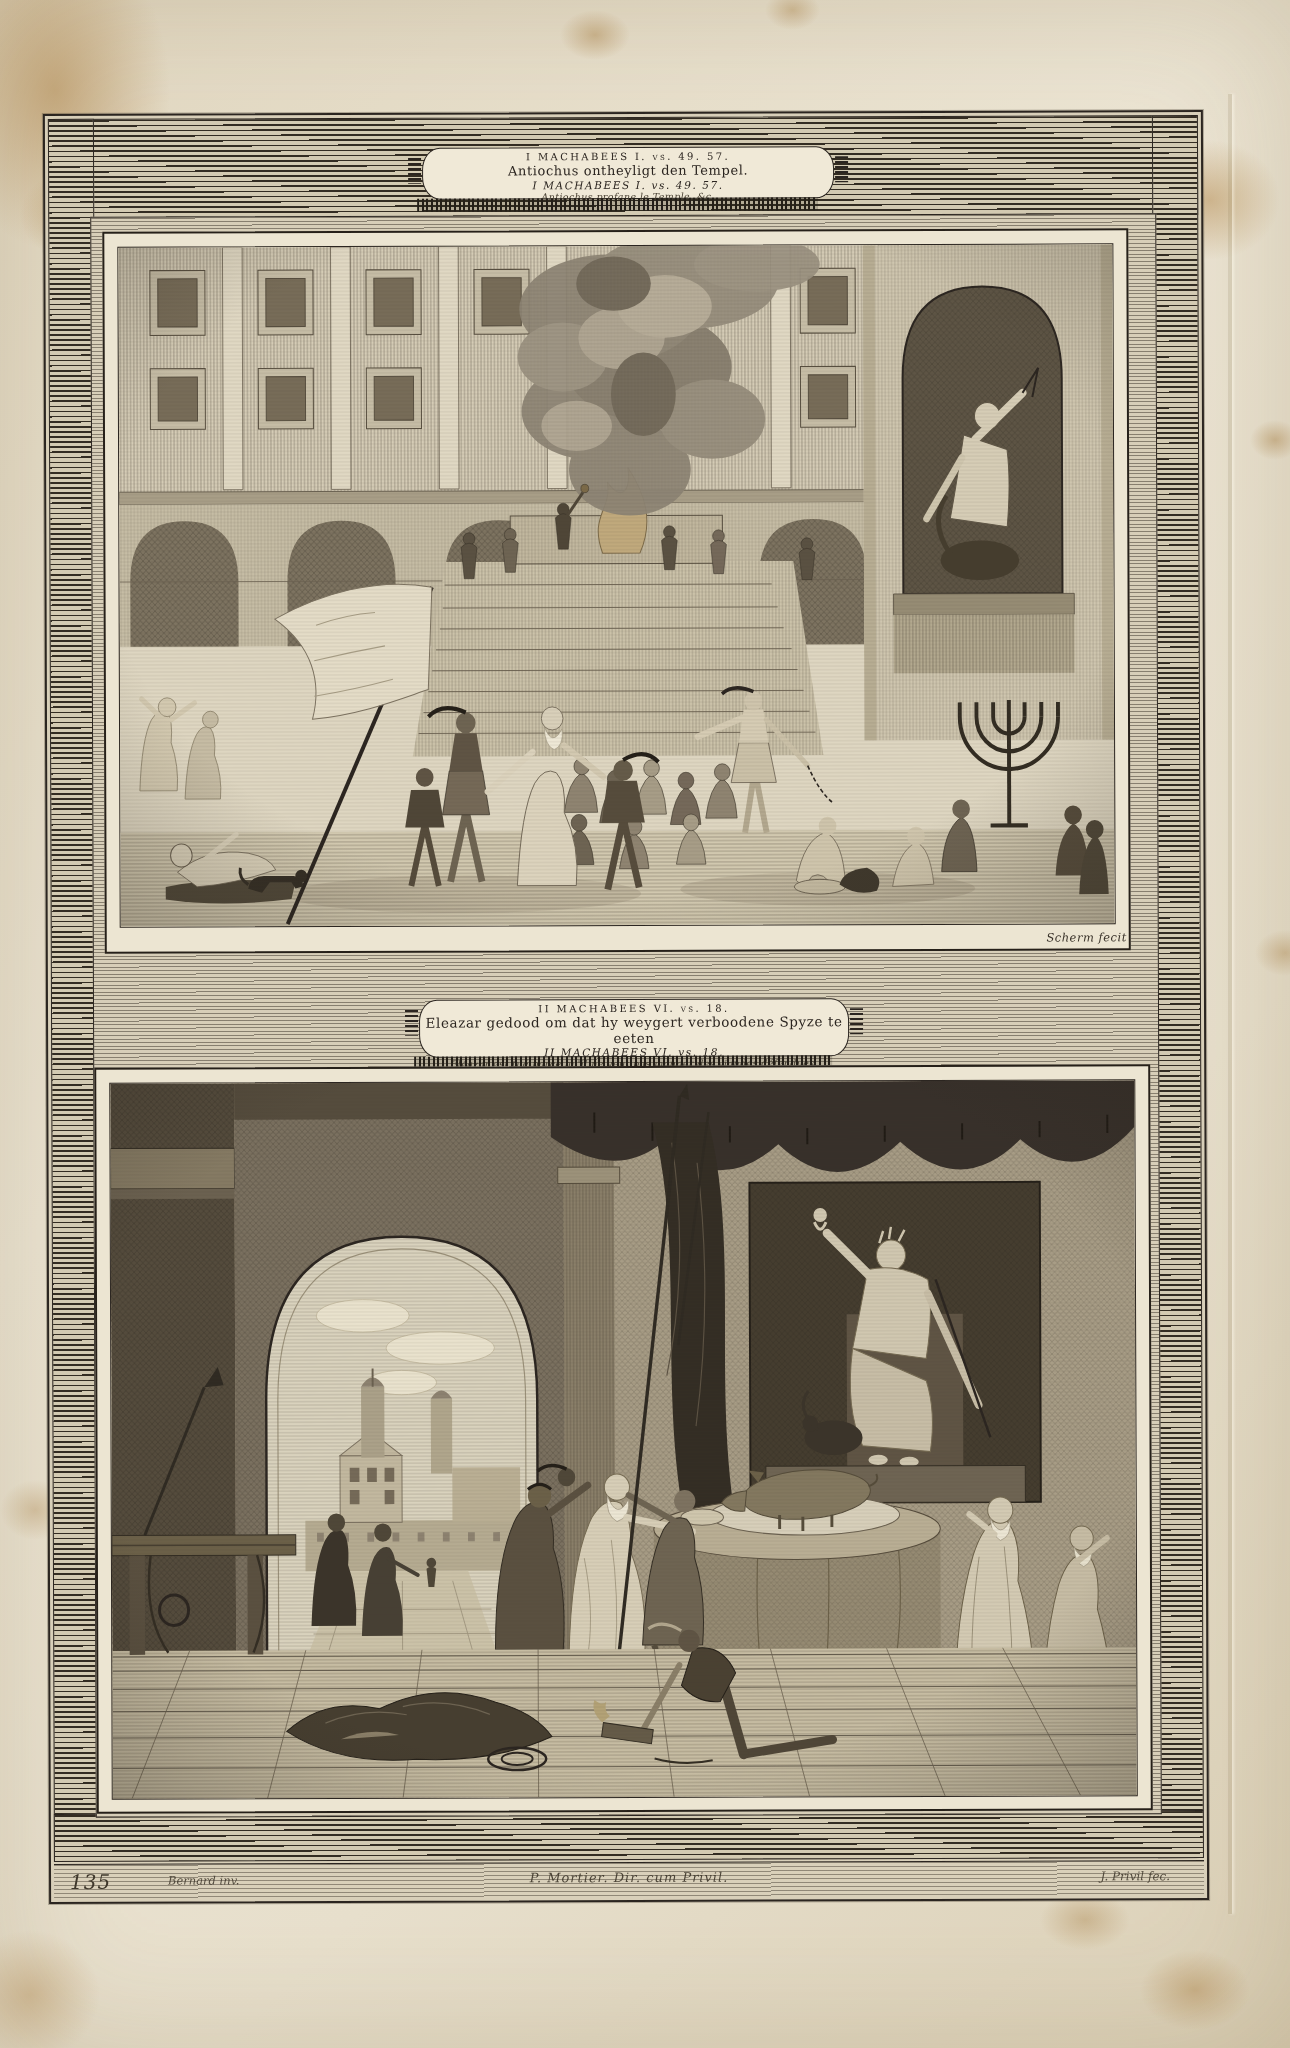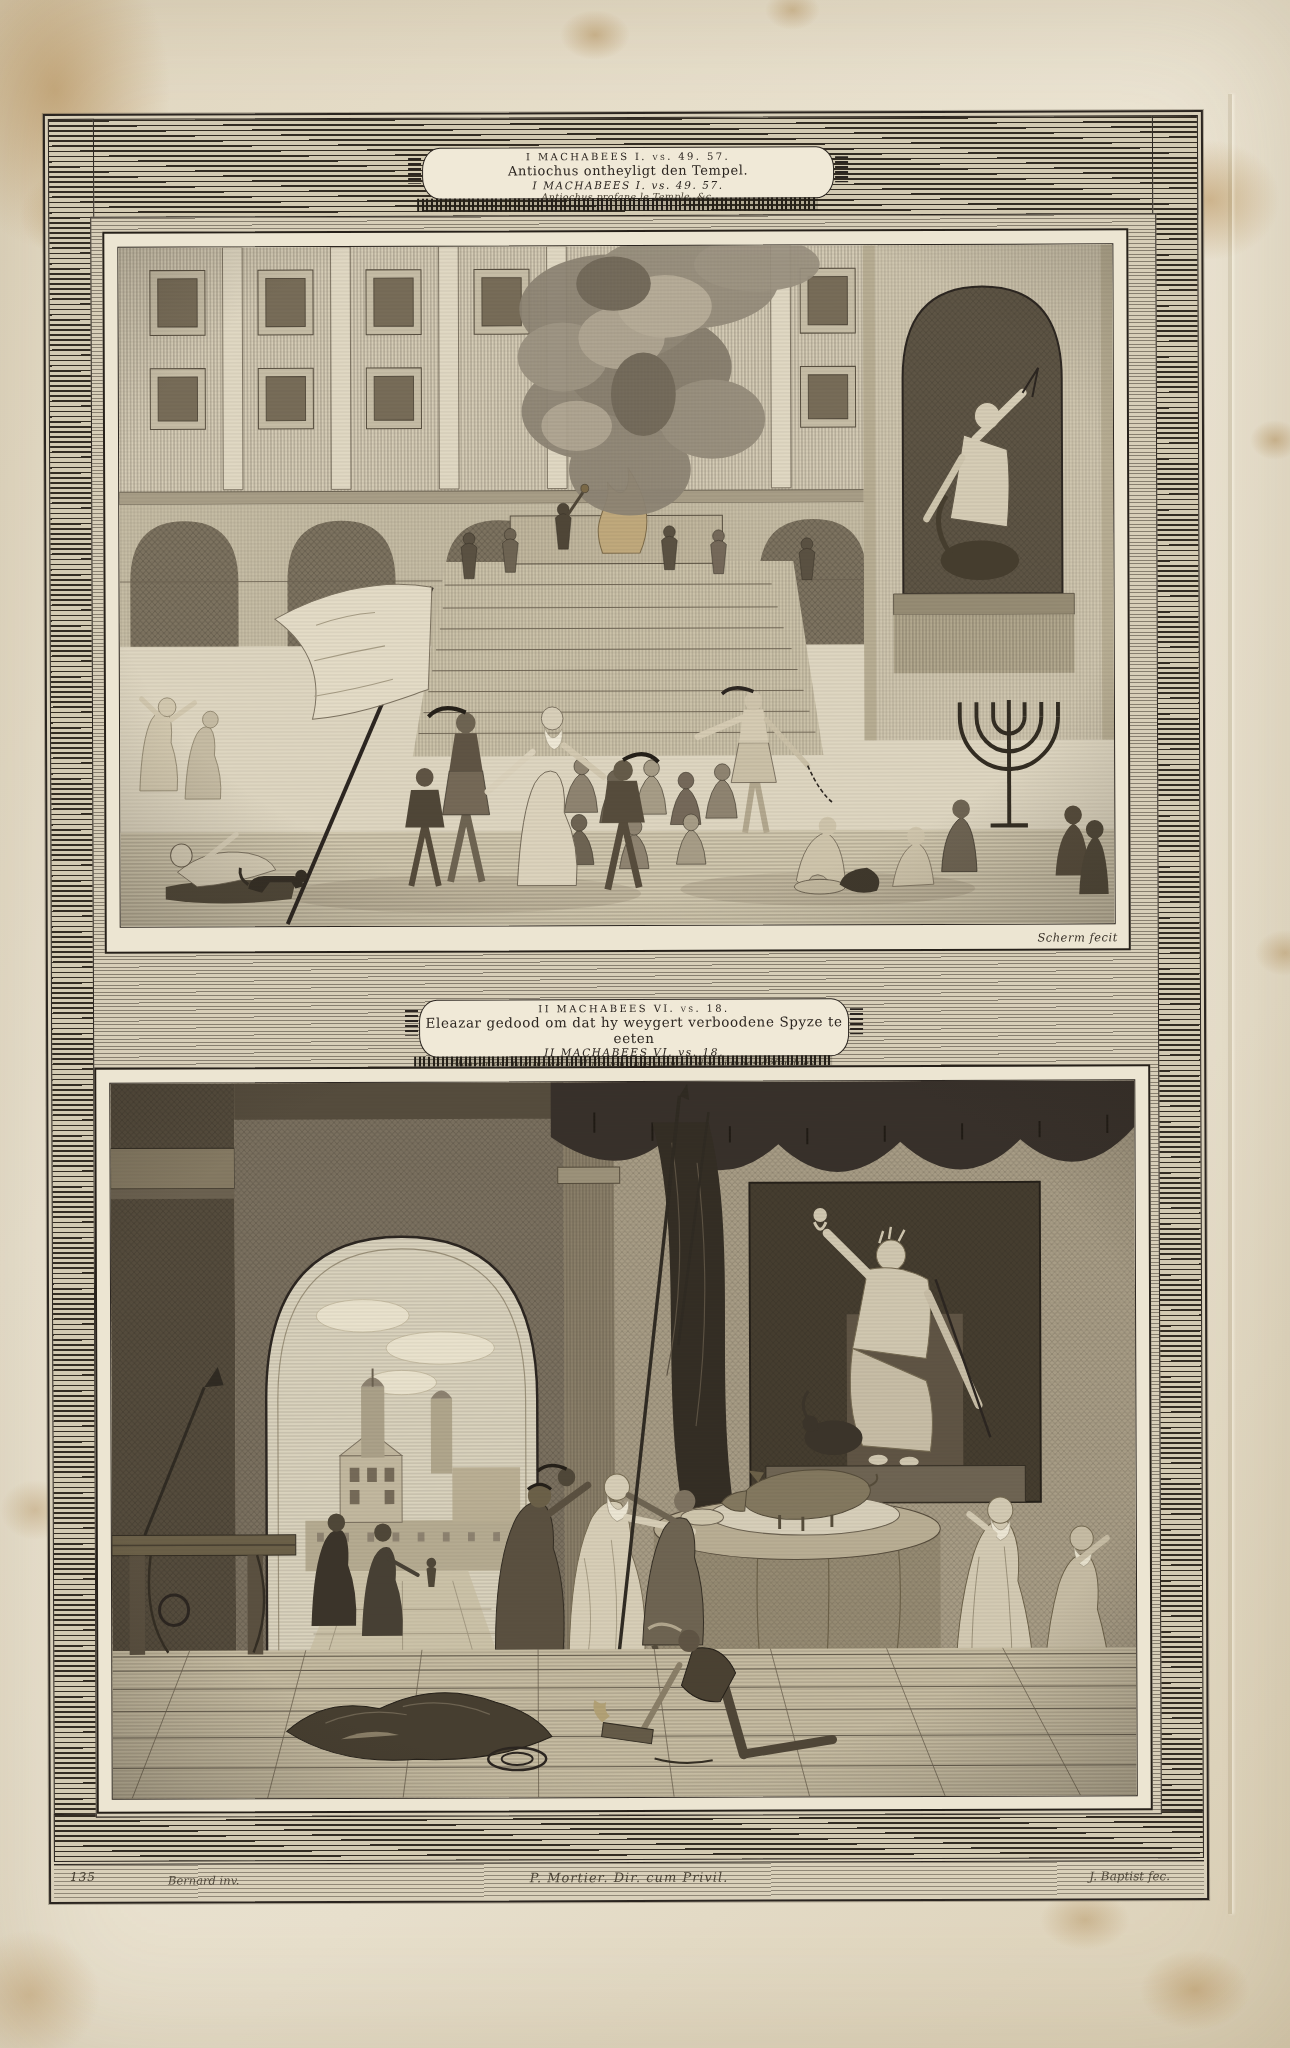--- a/index.html
+++ b/index.html
@@ -32,24 +32,24 @@
         background:repeating-linear-gradient(to bottom,#2b2520 0 2px,rgba(0,0,0,0) 2px 5px);}
   .cart-bracket.l{left:-15px;} .cart-bracket.r{right:-15px;}
   .cart-ref{font-size:10px;letter-spacing:2.4px;font-variant:small-caps;line-height:12px;}
   .cart-title{font-size:13px;letter-spacing:.6px;line-height:15.5px;}
   .cart-ref-it{font-size:10.5px;font-style:italic;letter-spacing:1.6px;line-height:12px;}
   .cart-fr{font-size:9.5px;font-style:italic;color:#4a4234;letter-spacing:.4px;line-height:11px;}
   
   .engraving{position:absolute;background:#ece5d2;border:2px solid #262019;padding:13px 13px 24px 13px;box-sizing:border-box;}
   .pic{width:100%;height:100%;border:1.3px solid #2b2520;box-sizing:border-box;overflow:hidden;background:#ded6c1;}
   .pic svg{display:block;width:100%;height:100%;}
-  .credit{position:absolute;right:11px;bottom:4px;font-style:italic;font-size:11.5px;color:#3a332a;letter-spacing:.5px;}
+  .credit{position:absolute;right:2px;bottom:4px;font-style:italic;font-size:11.5px;color:#3a332a;letter-spacing:.5px;}
   
   .cap{position:absolute;color:#3e372b;font-style:italic;white-space:nowrap;}
-  .cap-number{left:16px;top:5px;font-size:12px;letter-spacing:1px;}
+  .cap-number{left:16px;top:5px;font-size:20px;letter-spacing:1px;}
   .cap-left{left:114px;top:9px;font-size:11.5px;opacity:.85;}
   .cap-center{left:0;right:0;top:7px;text-align:center;font-size:13px;letter-spacing:1px;opacity:.9;}
   .cap-right{right:34px;top:8px;font-size:12px;opacity:.85;}
 </style>
 </head>
 <body>
 
 <div style="position:absolute;inset:0;">
   <div class="paper-vignette"></div>
 
@@ -542,16 +542,16 @@
         <rect width="1058" height="706" fill="url(#bH)" opacity="0.3"></rect>
         <rect width="1058" height="706" fill="url(#bVig)"></rect>
       </svg>
       </div>
     </div>
 
     <div class="caption-strip">
       <div class="cap cap-number">135</div>
       <div class="cap cap-left">Bernard inv.</div>
       <div class="cap cap-center">P. Mortier. Dir. cum Privil.</div>
-      <div class="cap cap-right">J. Baptist fec.</div>
+      <div class="cap cap-right">J. Privil fec.</div>
     </div>
   </div>
 </div>
 
 </body></html>

